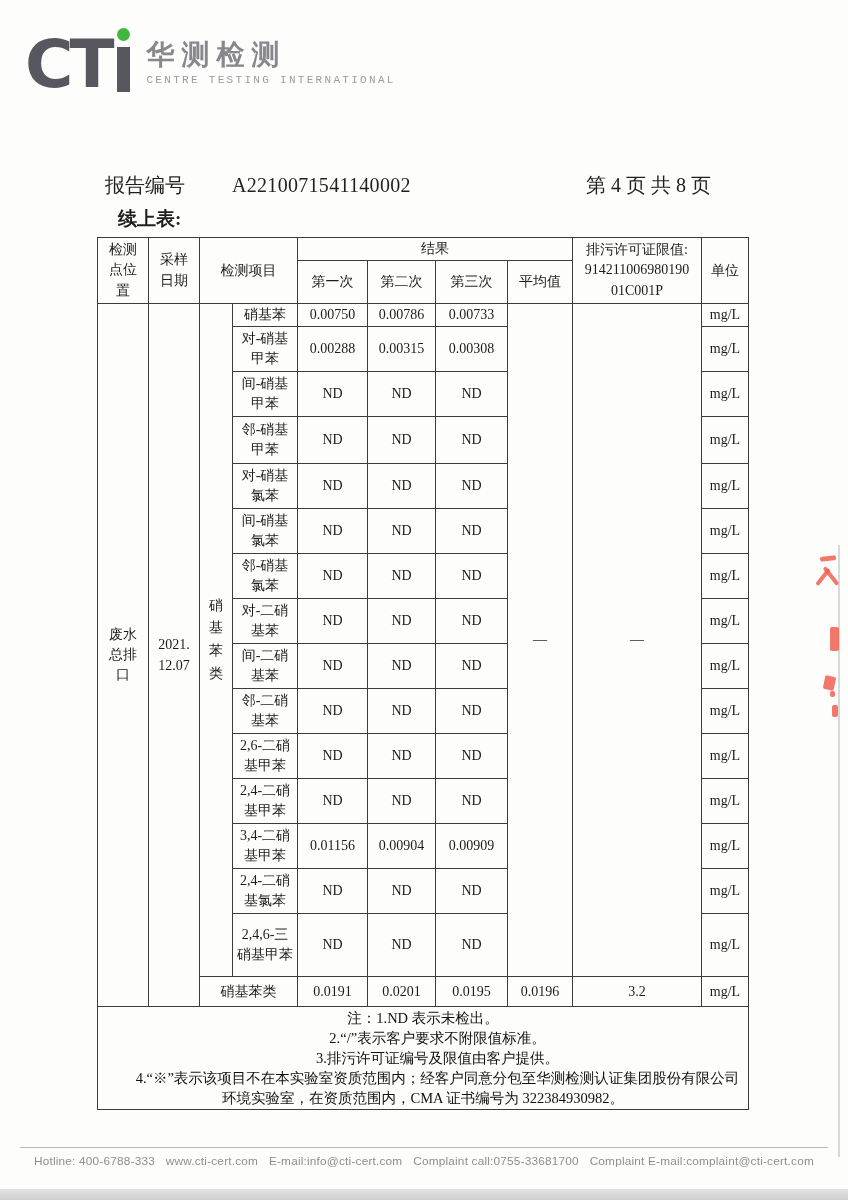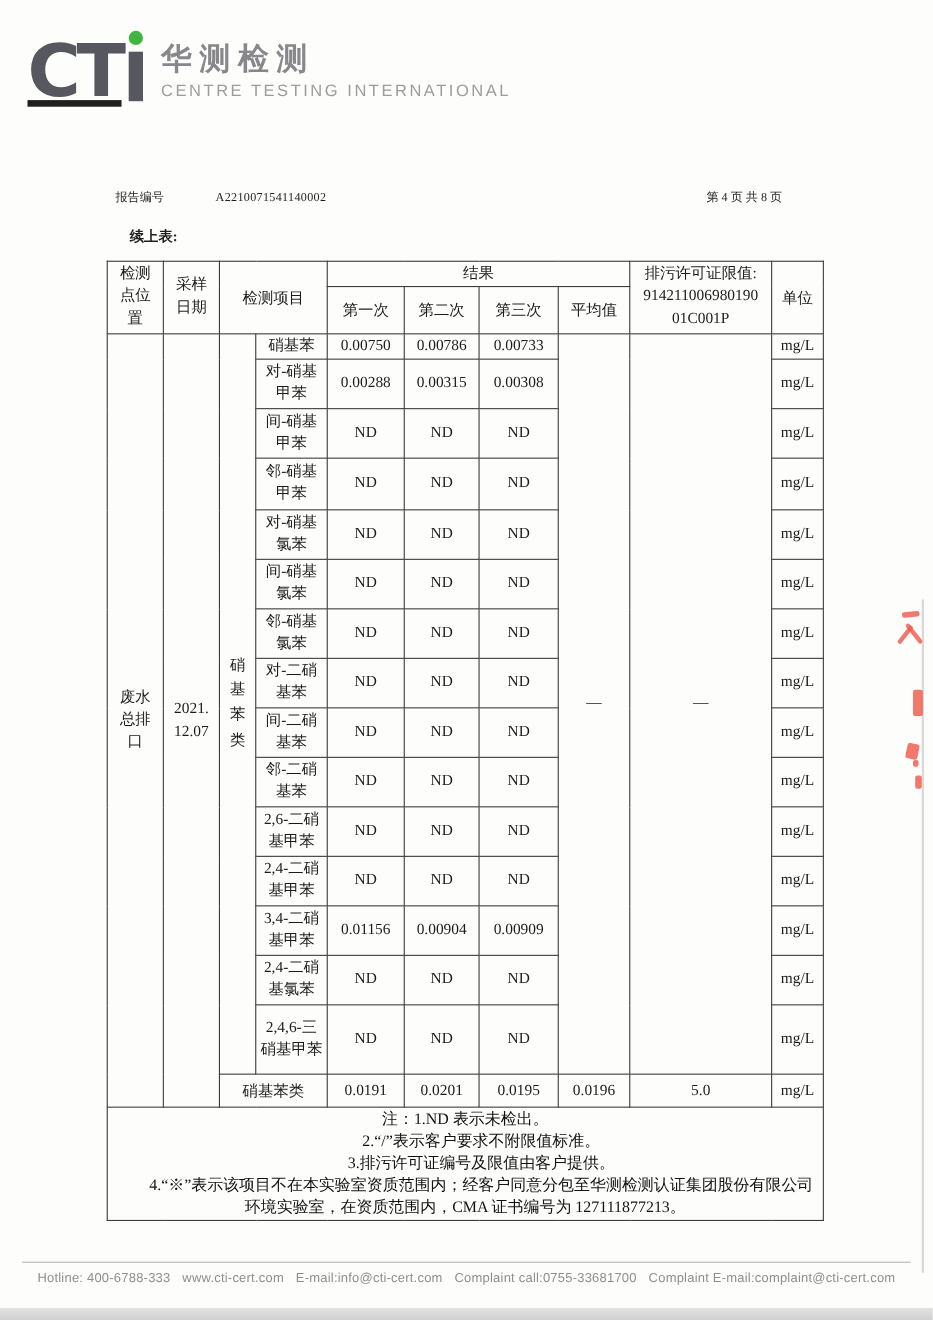--- a/index.html
+++ b/index.html
@@ -1,33 +1,33 @@
 <!DOCTYPE html>
 <html><head>
 <meta charset="utf-8">
 <style>
   * { margin:0; padding:0; box-sizing:border-box; }
   body { background:#ffffff; font-family:"Liberation Serif","DejaVu Serif",serif; }
   #page { position:relative; width:848px; height:1200px; background:#fdfdfc; overflow:hidden; color:#1f1f1f; }
 
   
   .logo { position:absolute; top:28px; left:25px; display:flex; align-items:flex-start; }
-  .cti { position:relative; display:flex; align-items:flex-end; height:64px; padding-top:10px;text-decoration:underline; }
+  .cti { position:relative; display:flex; align-items:flex-end; height:64px; padding-top:10px; }
   .cti-txt { font-family:"DejaVu Sans","Liberation Sans",sans-serif; font-weight:800; font-size:66px; line-height:0.82; color:#57575f; letter-spacing:-4px; }
   .cti-i { position:relative; width:13px; height:45px; background:#57575f; margin-left:7px; }
   .cti-i::after { content:""; position:absolute; top:-19px; left:0; width:13px; height:13px; border-radius:50%; background:#3fb73f; }
   .logo-cnblock { margin-left:16px; padding-top:12px; }
   .logo-cn { font-weight:700; font-size:28px; line-height:1.1; color:#87878c; letter-spacing:7px; }
-  .logo-en { font-family:Liberation Sans, sans-serif; font-size:15px; color:#9c9ca0; letter-spacing:2.3px; margin-top:3px; }
-
-  
-  .meta-row { position:absolute; top:172px; left:105px; width:606px; display:flex; align-items:baseline; font-size:11px; }
+  .logo-en { font-family:Liberation Mono, monospace; font-size:11px; color:#9c9ca0; letter-spacing:2.3px; margin-top:3px; }
+
+  
+  .meta-row { position:absolute; top:172px; left:105px; width:606px; display:flex; align-items:baseline; font-size:20px; }
   .meta-value { margin-left:47px; letter-spacing:0.3px; }
   .meta-page { margin-left:auto; }
-  .continued { position:absolute; top:206px; left:118px; font-size:13px; font-weight:600; }
+  .continued { position:absolute; top:206px; left:118px; font-size:19px; font-weight:600; }
 
   
   .report-table { position:absolute; top:237px; left:97px; width:651px; border-collapse:collapse; table-layout:fixed; font-size:14px; color:#1c1c1c; }
   .report-table th, .report-table td { border:1px solid #3c3c3c; text-align:center; vertical-align:middle; font-weight:400; padding:1px 2px; overflow:hidden; }
   .report-table { border:1.5px solid #333; }
   .vwrap { width:2.25em; margin:0 auto; word-break:break-all; line-height:1.45; }
   .vstack { width:1.05em; margin:0 auto; word-break:break-all; line-height:1.62; }
   .pre { white-space:pre-line; line-height:1.5; }
   .c-item { word-break:break-all; line-height:1.45; padding:1px 3px;margin-left:28px; }
   .limit-h div { line-height:1.45; }
@@ -227,29 +227,29 @@
           <td>ND</td>
           <td>ND</td>
           <td>mg/L</td>
         </tr>
         <tr style="height: 30px;">
           <td colspan="2">硝基苯类</td>
           <td>0.0191</td>
           <td>0.0201</td>
           <td>0.0195</td>
           <td>0.0196</td>
-          <td>5.0</td>
+          <td>3.2</td>
           <td>mg/L</td>
         </tr>
         <tr>
           <td colspan="10" class="notes">
             <div class="note">注：1.ND 表示未检出。</div>
             <div class="note ind">2.“/”表示客户要求不附限值标准。</div>
             <div class="note ind">3.排污许可证编号及限值由客户提供。</div>
-            <div class="note ind">4.“※”表示该项目不在本实验室资质范围内；经客户同意分包至华测检测认证集团股份有限公司环境实验室，在资质范围内，CMA 证书编号为 127111877213。</div>
+            <div class="note ind">4.“※”表示该项目不在本实验室资质范围内；经客户同意分包至华测检测认证集团股份有限公司环境实验室，在资质范围内，CMA 证书编号为 322384930982。</div>
           </td>
         </tr>
       </tbody>
   </table>
 
   <div class="f-line"></div>
   <div class="f-row" id="footer-row">
       <span>Hotline: 400-6788-333</span>
       <span>www.cti-cert.com</span>
       <span>E-mail:info@cti-cert.com</span>

